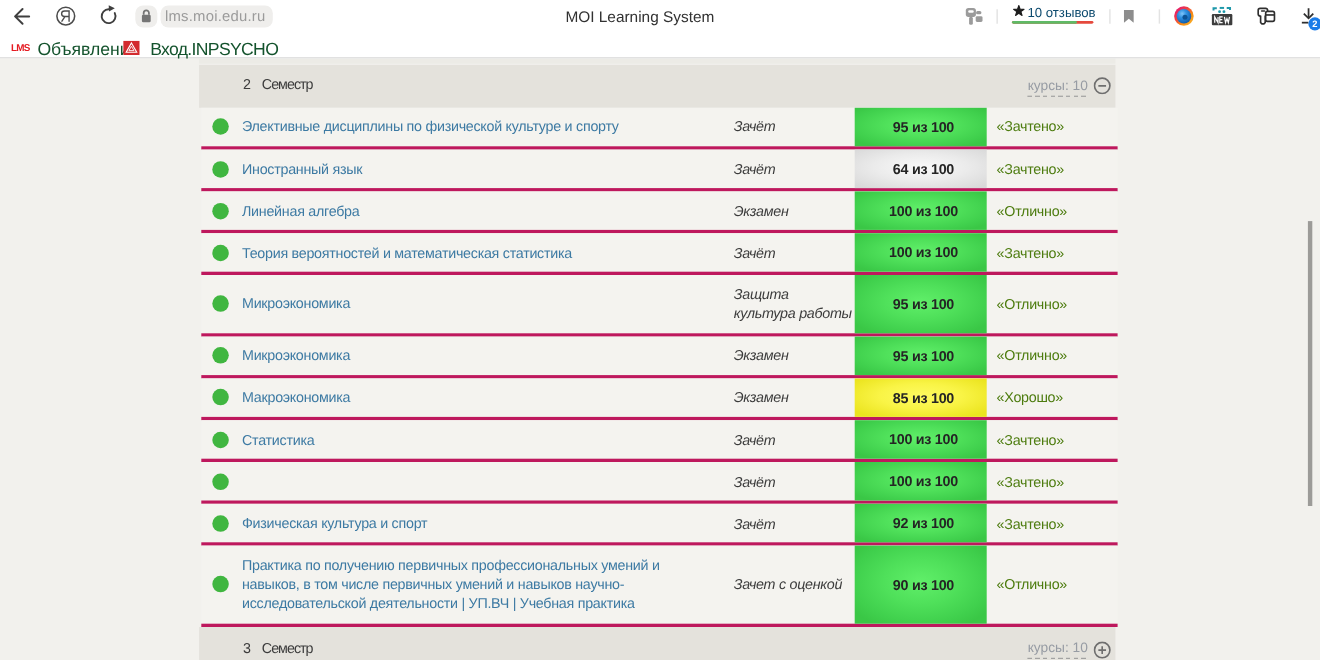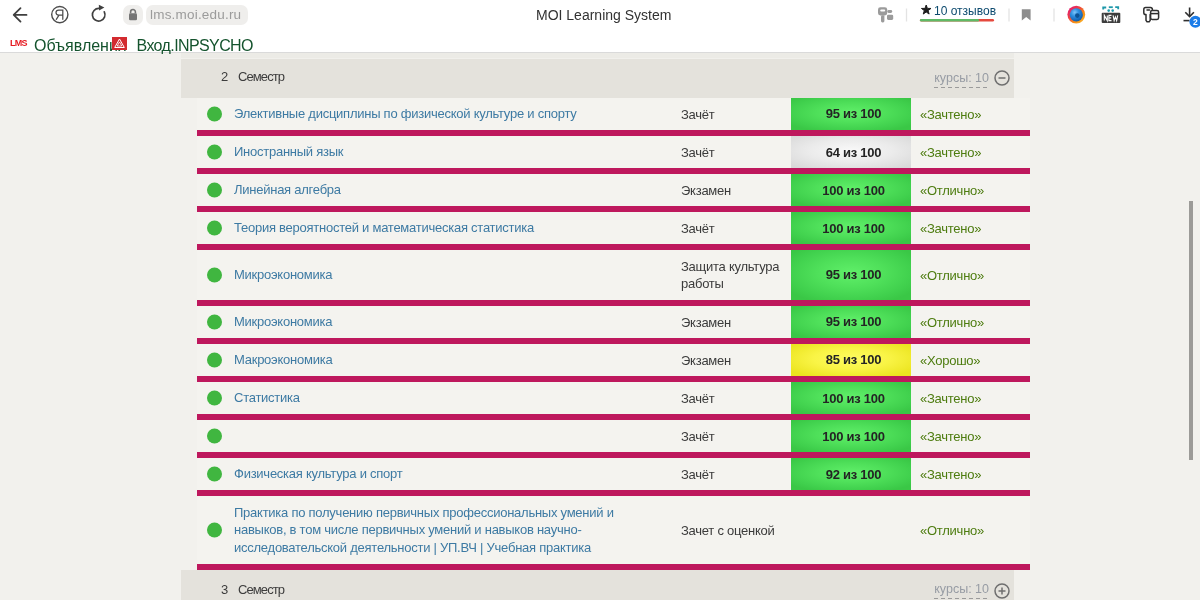--- a/index.html
+++ b/index.html
@@ -4,35 +4,35 @@
 <style>
 * { margin:0; padding:0; box-sizing:border-box; }
 html,body { width:1200px; height:600px; overflow:hidden; }
 body { font-family:"Liberation Sans", sans-serif; background:#f2f1ed; position:relative; }
 .abs { position:absolute; }
 
 #chrome { position:absolute; top:0; left:0; width:1200px; height:53px; background:#ffffff; border-bottom:1px solid #dadada; z-index:5; }
 #toolbar { position:absolute; top:0; left:0; width:1200px; height:30px; }
 .chip { position:absolute; top:5px; height:20px; background:#efeeec; border-radius:7px; }
 #urltext { position:absolute; left:150px; top:6.5px; font-size:13.5px; color:#9b9b9b; letter-spacing:0.2px;text-align:right; }
-#title { position:absolute; left:536px; top:7px; width:300px; font-size:14px; color:#323232; }
+#title { position:absolute; left:514px; top:7px; width:300px; font-size:14px; color:#323232; }
 #revtext { position:absolute; left:934px; top:3.5px; font-size:12px; color:#0c4a6e; }
 
 #lmslogo { position:absolute; left:10px; top:38px; font-size:9px; font-weight:bold; color:#e51b22; letter-spacing:-0.7px;text-align:center; }
 .bktext { position:absolute; top:36.5px; font-size:16px; color:#14532d; }
 
 #strip { position:absolute; left:181px; top:53px; width:833px; height:5.2px; background:#ecebe6; }
 .band { position:absolute; left:181px; width:833px; background:#e4e2dc; }
 .bandnum { position:absolute; left:40px; font-size:13px; color:#3c3c3c; top:10px; }
 .bandword { position:absolute; left:57px; font-size:13px; letter-spacing:-0.9px; color:#3c3c3c; top:10px; }
 .kursy { position:absolute; font-size:12.5px; color:#979ca4; padding-bottom:3px; background-image:repeating-linear-gradient(to right, #9b9b9b 0 4px, transparent 4px 7px); background-position:0 100%; background-size:100% 1px; background-repeat:no-repeat; }
-.row { position:absolute; left:197px; width:833px; background:#f4f3ef; border-bottom:6px solid #be185d; }
+.row { position:absolute; left:183px; width:833px; background:#f4f3ef; border-bottom:3px solid #be185d; }
 .dot { position:absolute; left:10px; width:15px; height:15px; border-radius:50%; background:#40b640; }
 .cname { position:absolute; left:37px; width:430px; font-size:13px; letter-spacing:-0.25px; line-height:17.5px; color:#3d7aa3; }
-.ctype { position:absolute; left:484px; width:108px; font-size:13px; letter-spacing:-0.25px; line-height:17px; color:#3b3b3b; }
+.ctype { position:absolute; left:484px; width:108px; font-size:13px; letter-spacing:-0.25px; line-height:17px; color:#3b3b3b;font-style:italic; }
 .badge { position:absolute; left:594px; width:120px; top:0; bottom:0; display:flex; align-items:center; justify-content:center; padding-left:5px; font-size:13px; font-weight:bold; letter-spacing:-0.25px; color:#242424; }
 .bg-green  { background:radial-gradient(ellipse 62% 65% at 50% 46%, #60ef69 0%, #4fe05a 45%, #40d04d 82%, #3ac746 100%);text-align:right; }
 .bg-silver { background:radial-gradient(ellipse 68% 68% at 50% 46%, #f9f9f9 0%, #ebebeb 52%, #d9d9d9 100%); }
 .bg-yellow { background:radial-gradient(ellipse 62% 65% at 50% 46%, #fefb60 0%, #f9f446 50%, #ebe41f 100%); }
 .cgrade { position:absolute; left:723px; font-size:13px; letter-spacing:-0.25px; color:#4d7c0f; }
 .vmid { top:50%; transform:translateY(-50%); }
 #sbthumb { position:absolute; left:1189px; top:201px; width:3.5px; height:259px; background:#9c9b98; }
 </style>
 </head>
 <body>
@@ -213,20 +213,21 @@
   <div class="dot vmid"></div>
   <div class="cname vmid">Физическая культура и спорт</div>
   <div class="ctype vmid">Зачёт</div>
   <div class="badge bg-green">92 из 100</div>
   <div class="cgrade vmid">«Зачтено»</div>
 </div>
 <div class="row" style="top:496px; height:73.5px;">
   <div class="dot vmid"></div>
   <div class="cname vmid">Практика по получению первичных профессиональных умений и<br>навыков, в том числе первичных умений и навыков научно-<br>исследовательской деятельности | УП.ВЧ | Учебная практика</div>
   <div class="ctype vmid">Зачет с оценкой</div>
+  <div class="badge bg-green">90 из 100</div>
   <div class="cgrade vmid">«Отлично»</div>
 </div>
 
 <div class="band" style="top:569.5px; height:30.5px;">
   <div class="bandnum" style="top:12.6px;">3</div>
   <div class="bandword" style="top:12.6px;">Семестр</div>
   <div class="kursy" style="right:25px; top:12px;">курсы: 10</div>
   <svg class="abs" style="right:4.5px; top:13px;" width="16" height="16" viewBox="0 0 16 16">
     <circle cx="8" cy="8" r="7" fill="none" stroke="#6f6f6f" stroke-width="1.5"></circle>
     <path d="M4.5 8 h7 M8 4.5 v7" stroke="#6f6f6f" stroke-width="1.5"></path>

